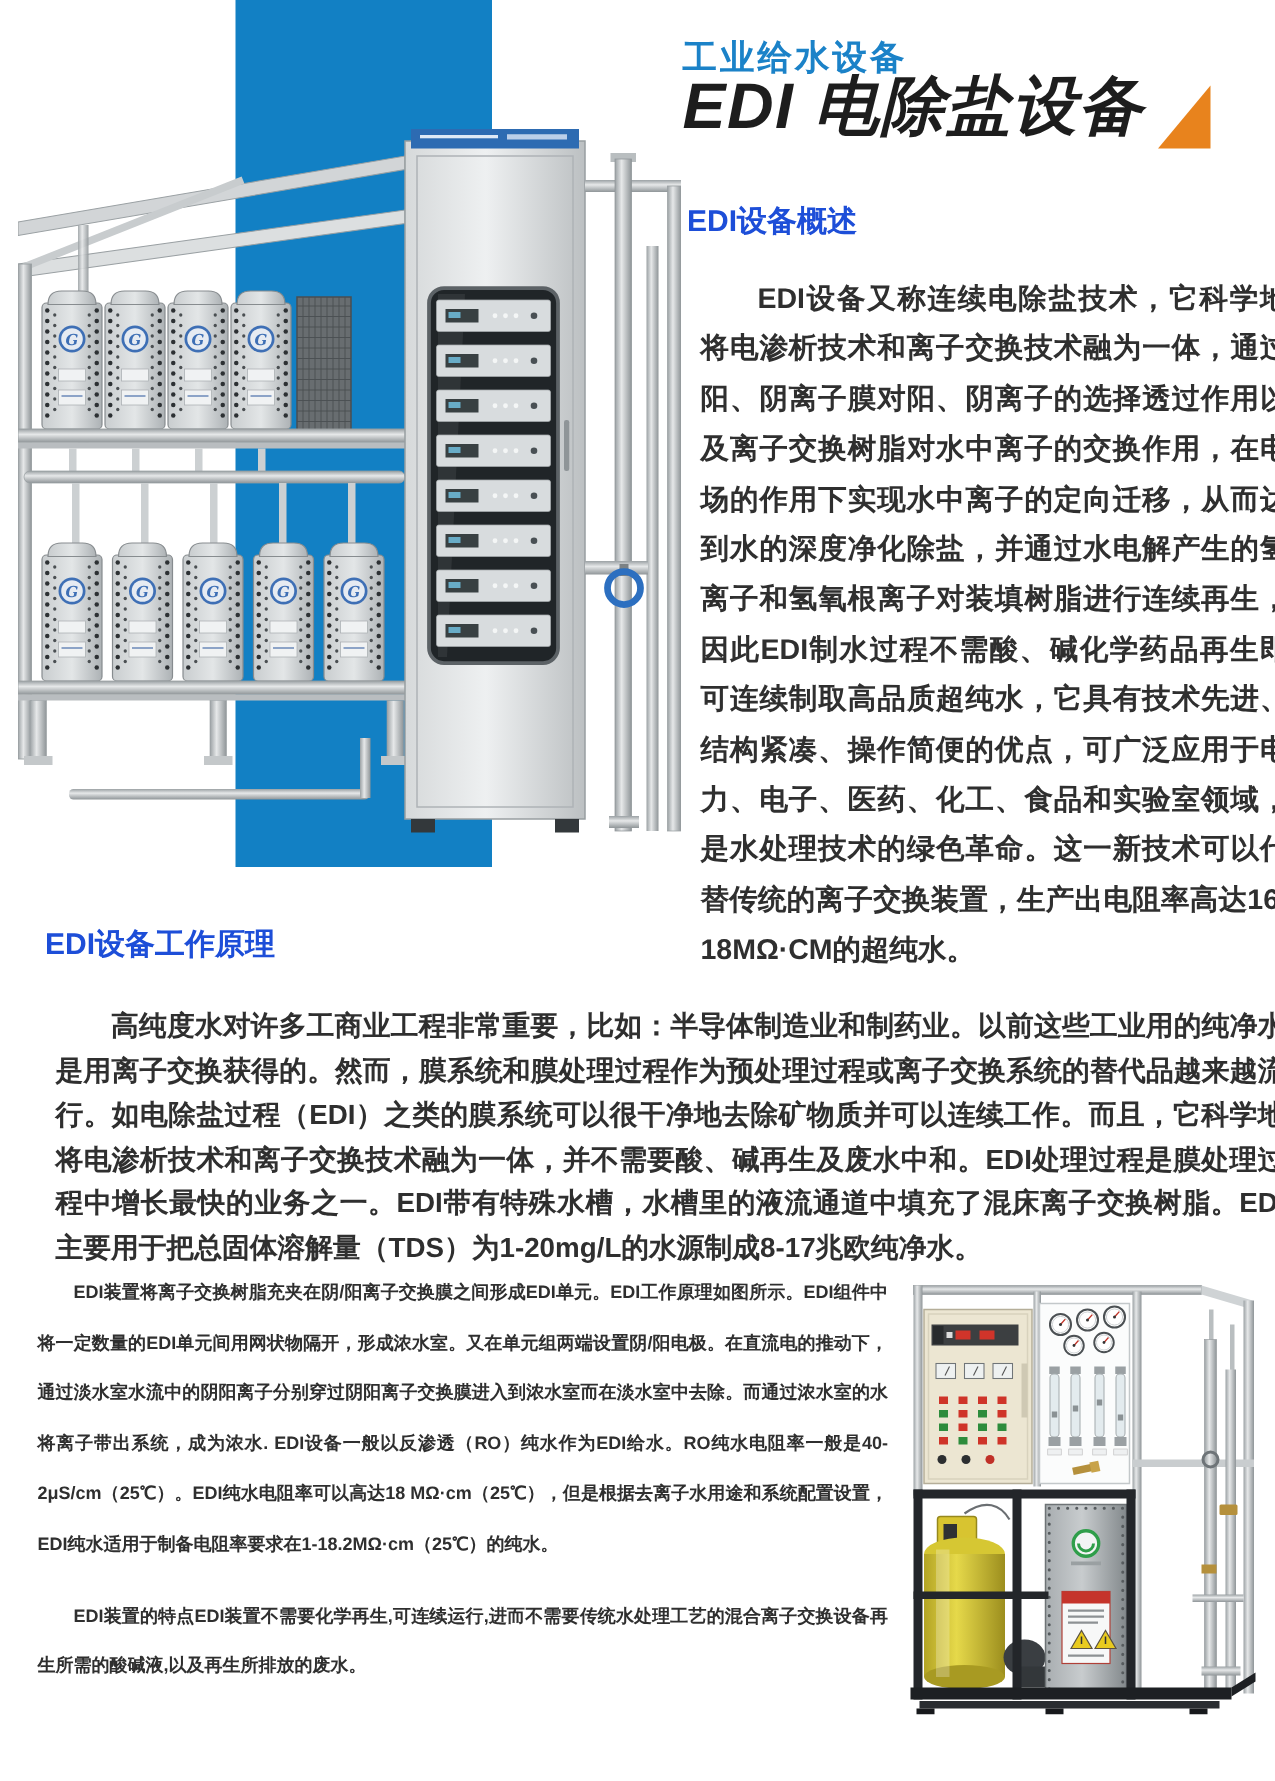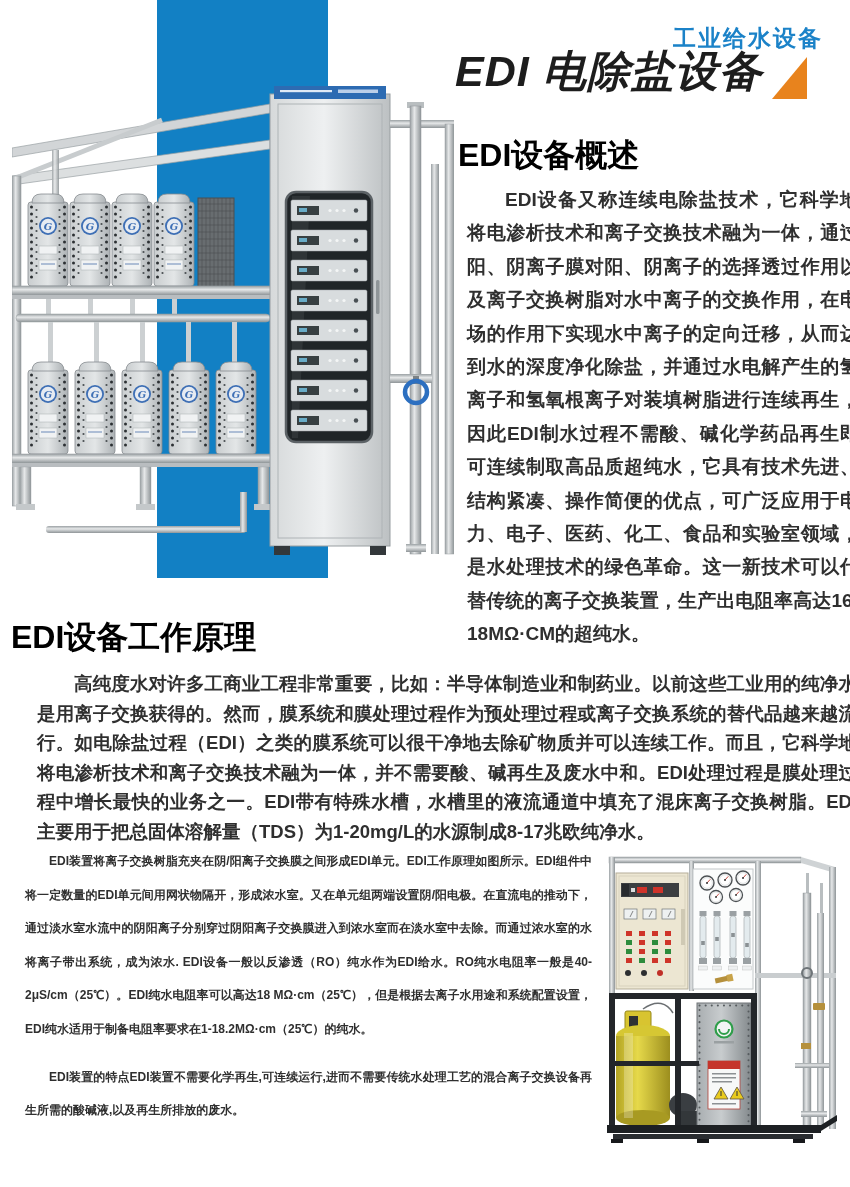--- a/index.html
+++ b/index.html
@@ -1,27 +1,27 @@
 <!DOCTYPE html>
 <html><head>
 <meta charset="utf-8">
 <style>
   html,body{margin:0;padding:0;background:#888;}
   .page{position:relative;width:850px;height:1187px;background:#ffffff;overflow:hidden;
         font-family:"Liberation Sans",sans-serif;}
   .stripe{position:absolute;left:157px;top:0;width:171px;height:578px;background:#1280c4;}
-  .tag{position:absolute;top:23px;left:455px;width:368px;margin:0;text-align:right;
+  .tag{position:absolute;top:23px;left:455px;width:368px;margin:0;text-align:left;
        font-size:23px;font-weight:bold;color:#1b82c8;letter-spacing:2px;}
   .title{position:absolute;top:46px;left:455px;margin:0;font-size:43px;line-height:50px;
          font-weight:bold;color:#1d1d1d;letter-spacing:1px;white-space:nowrap;font-style:italic;}
   .tri{position:absolute;left:772px;top:57px;width:0;height:0;
        border-left:35px solid transparent;border-bottom:42px solid #e8831d;}
-  .h2{position:absolute;margin:0;font-size:32px;font-weight:bold;color:#000000;white-space:nowrap;}
+  .h2{position:absolute;margin:0;font-size:20px;font-weight:bold;color:#1d4ed8;white-space:nowrap;}
   .h-overview{left:458px;top:134px;}
-  .h-principle{left:11px;top:616px;}
+  .h-principle{left:30px;top:616px;}
   .body-text{font-weight:bold;color:#2f2f2f;text-align:justify;margin:12px;}
   .overview-body{position:absolute;left:455px;top:171px;width:392px;
                  font-size:19px;line-height:33.4px;text-indent:2em;}
   .para-wide{position:absolute;left:25px;top:657px;width:820px;
              font-size:18.5px;line-height:29.6px;text-indent:2em;}
   .col-left{position:absolute;left:25px;top:845px;width:567px;}
   .col-left p{font-size:12px;line-height:33.6px;text-indent:2em;margin:0;}
   .col-left p + p{margin-top:14px;}
   .rack-svg{position:absolute;left:12px;top:80px;}
   .skid-svg{position:absolute;left:597px;top:853px;}

